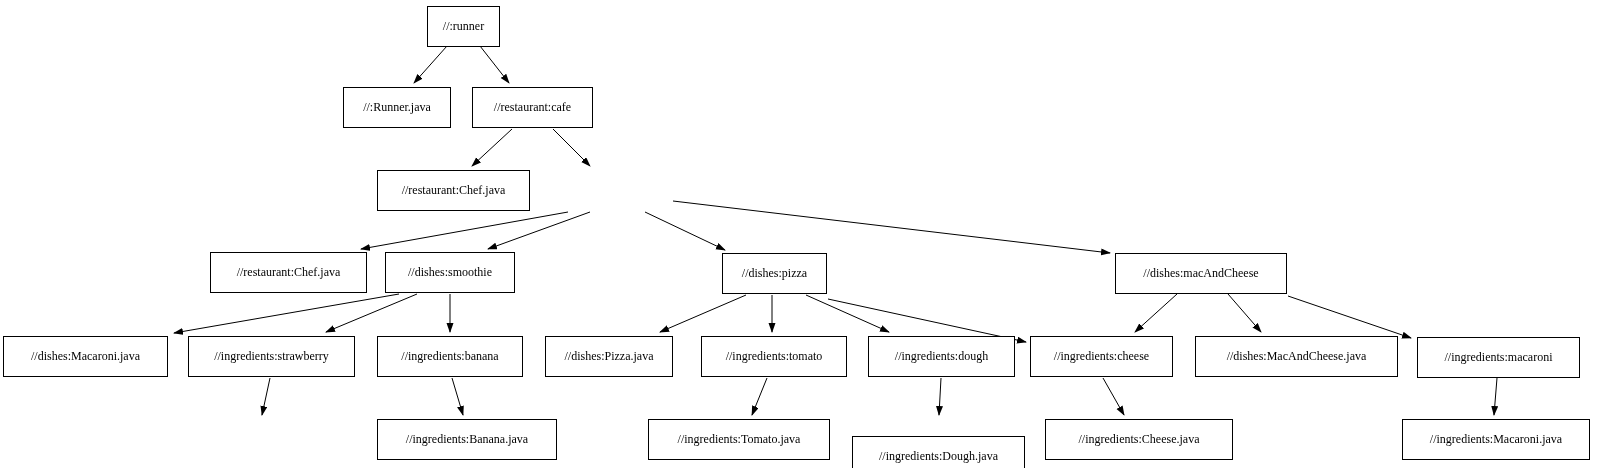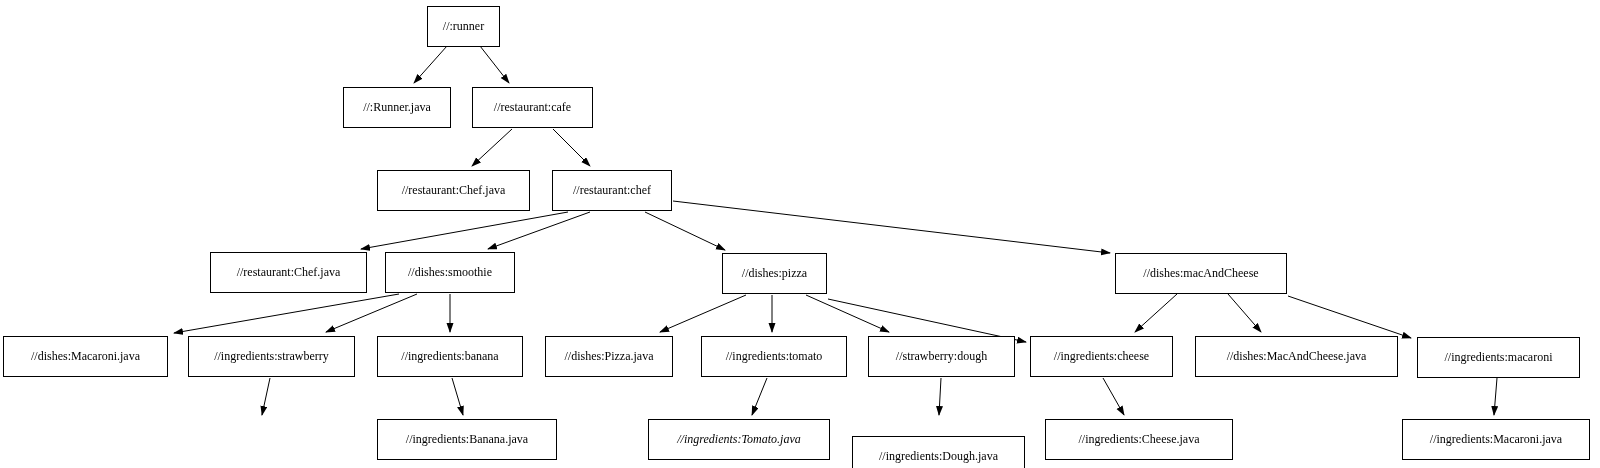--- a/index.html
+++ b/index.html
@@ -65,33 +65,32 @@
     <line x1="1228" y1="294" x2="1261" y2="332" marker-end="url(#arrow)"></line>
     <line x1="1177" y1="294" x2="1135" y2="332" marker-end="url(#arrow)"></line>
     <line x1="1288" y1="296" x2="1411" y2="338" marker-end="url(#arrow)"></line>
     <line x1="1497" y1="378" x2="1494" y2="415" marker-end="url(#arrow)"></line>
   </svg>
 
   <div class="node" style="left:427px;  top:6px;   width:73px;">//:runner</div>
   <div class="node" style="left:343px;  top:87px;  width:108px;">//:Runner.java</div>
   <div class="node" style="left:472px;  top:87px;  width:121px;">//restaurant:cafe</div>
   <div class="node" style="left:377px;  top:170px; width:153px;">//restaurant:Chef.java</div>
-  <div class="node" style="left:552px;  top:170px; width:120px;">//restaurant:chef</div>
   <div class="node" style="left:210px;  top:252px; width:157px;">//restaurant:Chef.java</div>
   <div class="node" style="left:385px;  top:252px; width:130px;">//dishes:smoothie</div>
   <div class="node" style="left:722px;  top:253px; width:105px;">//dishes:pizza</div>
   <div class="node" style="left:1115px; top:253px; width:172px;">//dishes:macAndCheese</div>
   <div class="node" style="left:3px;    top:336px; width:165px;">//dishes:Macaroni.java</div>
   <div class="node" style="left:188px;  top:336px; width:167px;">//ingredients:strawberry</div>
   <div class="node" style="left:377px;  top:336px; width:146px;">//ingredients:banana</div>
   <div class="node" style="left:545px;  top:336px; width:128px;">//dishes:Pizza.java</div>
   <div class="node" style="left:701px;  top:336px; width:146px;">//ingredients:tomato</div>
-  <div class="node" style="left:868px;  top:336px; width:147px;">//strawberry:dough</div>
+  <div class="node" style="left:868px;  top:336px; width:147px;">//ingredients:dough</div>
   <div class="node" style="left:1030px; top:336px; width:143px;">//ingredients:cheese</div>
   <div class="node" style="left:1195px; top:336px; width:203px;">//dishes:MacAndCheese.java</div>
   <div class="node" style="left:1417px; top:337px; width:163px;">//ingredients:macaroni</div>
   <div class="node" style="left:377px;  top:419px; width:180px;">//ingredients:Banana.java</div>
-  <div class="node" style="left:648px;  top:419px; width:182px;font-style:italic;">//ingredients:Tomato.java</div>
+  <div class="node" style="left:648px;  top:419px; width:182px;">//ingredients:Tomato.java</div>
   <div class="node" style="left:852px;  top:436px; width:173px;">//ingredients:Dough.java</div>
   <div class="node" style="left:1045px; top:419px; width:188px;text-align:center;">//ingredients:Cheese.java</div>
   <div class="node" style="left:1402px; top:419px; width:188px;">//ingredients:Macaroni.java</div>
 
 </div>
 
 </body></html>

